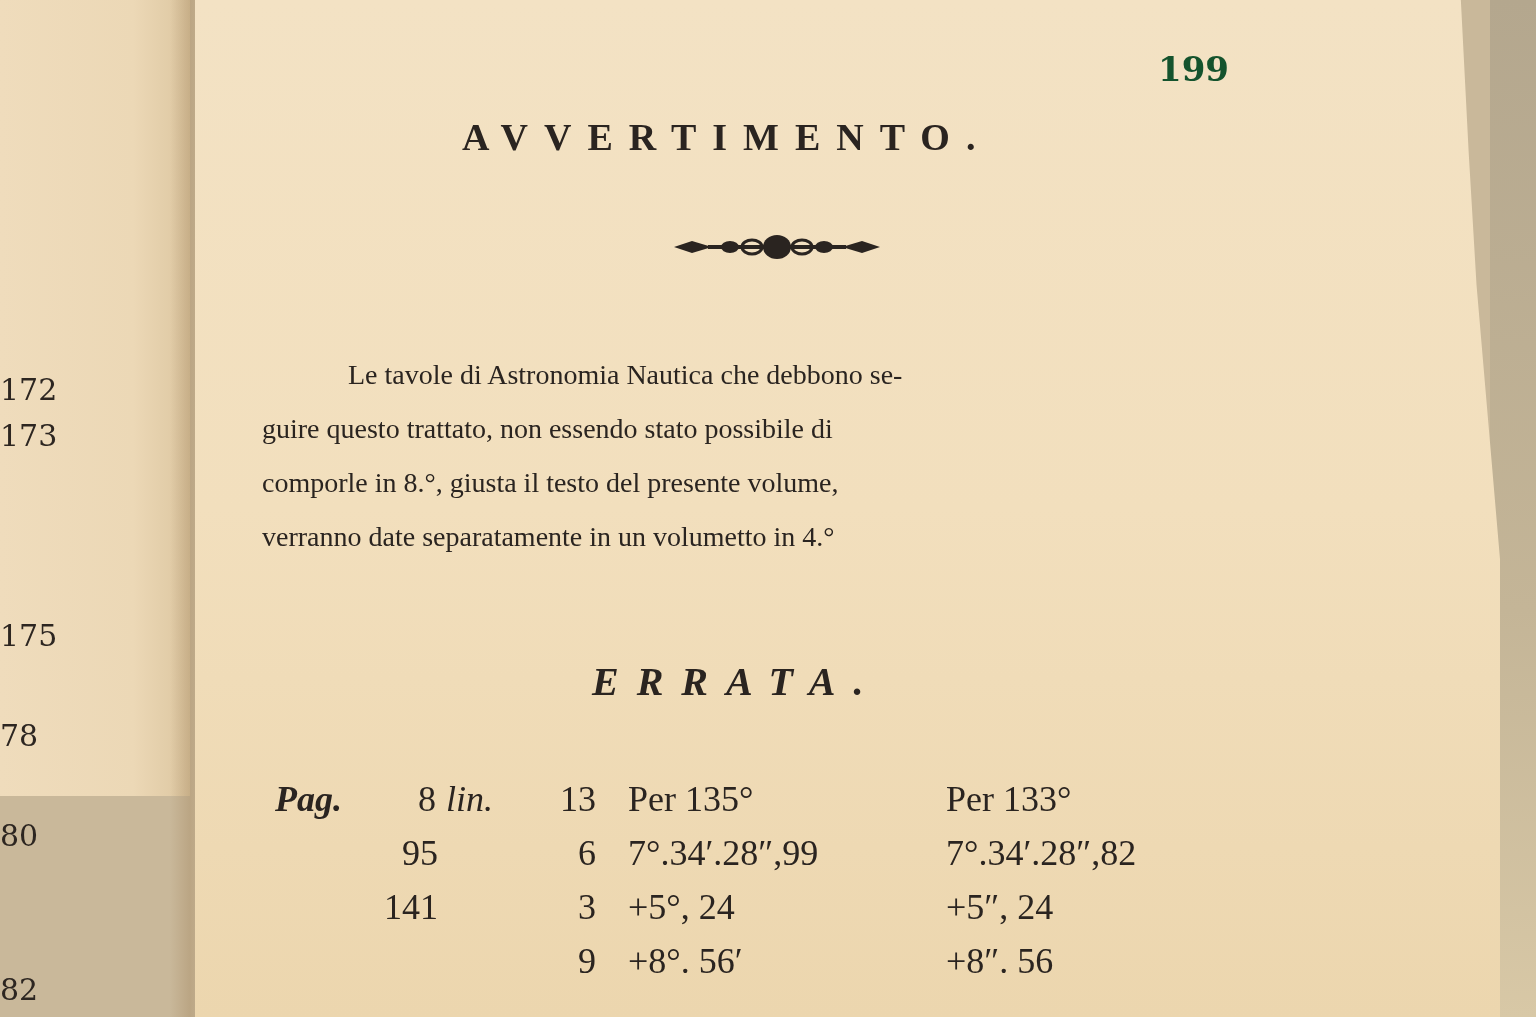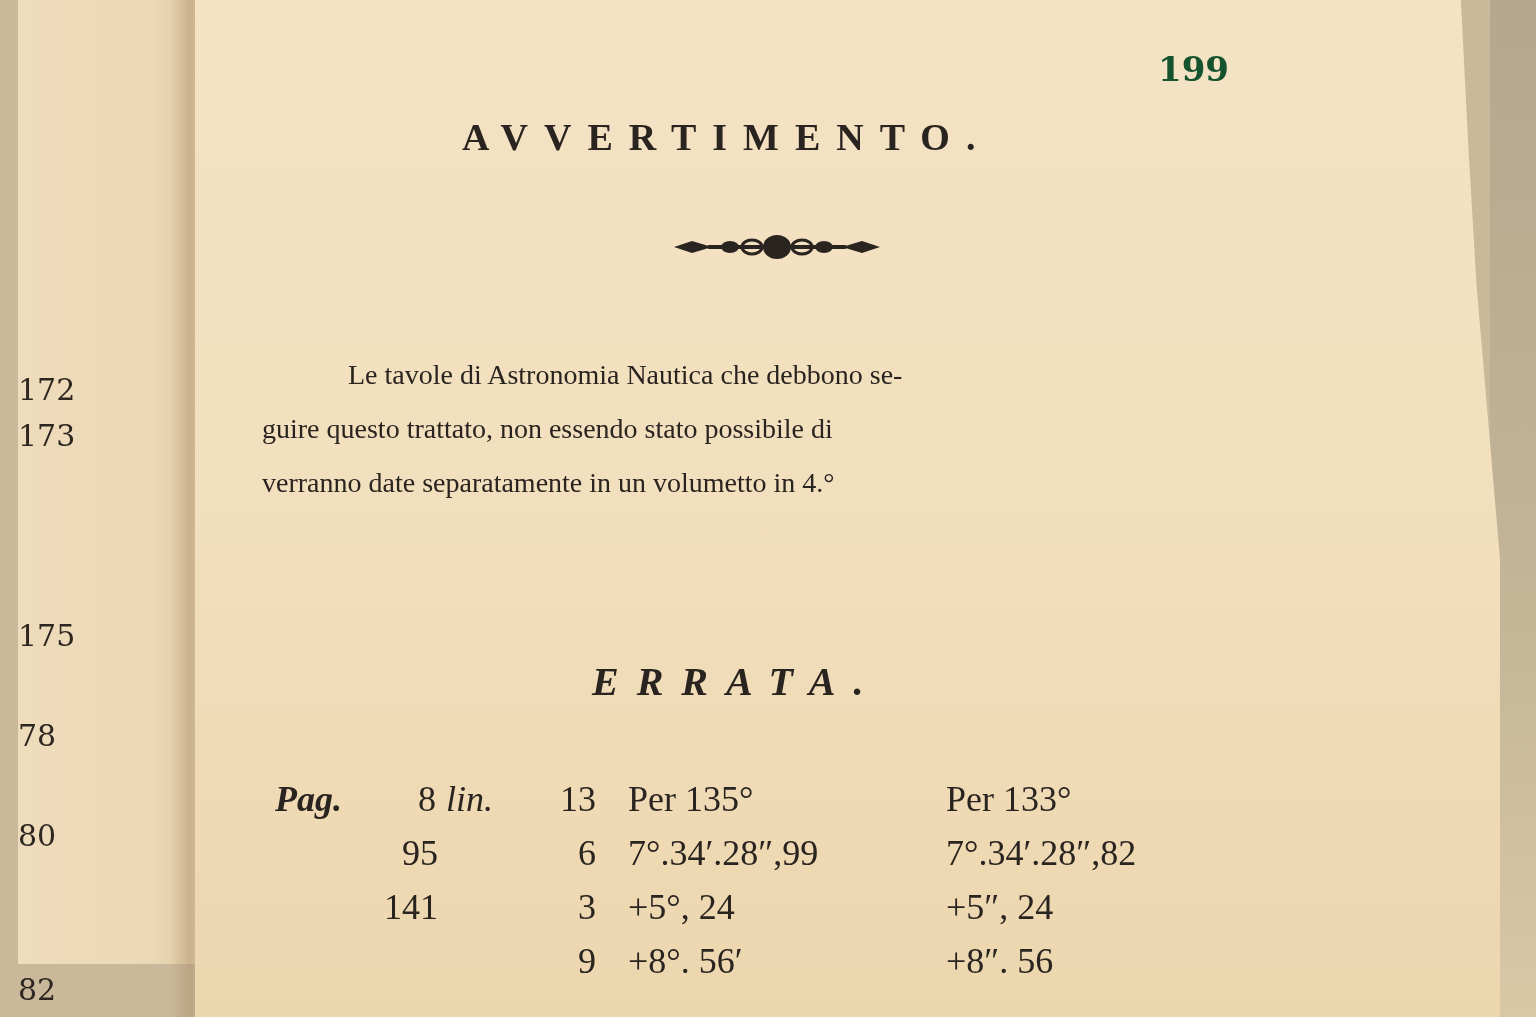--- a/index.html
+++ b/index.html
@@ -3,23 +3,22 @@
   <meta charset="utf-8">
   <style>
     html, body { margin: 0; padding: 0; }
     body {
       width: 1536px; height: 1017px; overflow: hidden; position: relative;
       background: #c9b89a;
       font-family: "DejaVu Serif", "Liberation Serif", serif;
       color: #2a2420;
     }
     .left-page {
-      position: absolute; left: 0; top: 0; width: 190px; height: 964px;
+      position: absolute; left: 0; top: 0; width: 190px; height: 796px;
       background: linear-gradient(90deg, #efdcbc 0%, #ecd8b6 70%, #dcc6a0 100%);
-      margin-left: 18px;
     }
     .gutter {
       position: absolute; left: 170px; top: 0; width: 40px; height: 1017px;
       background: linear-gradient(90deg, rgba(160,130,90,0) 0%, rgba(160,130,90,0.35) 50%, rgba(160,130,90,0) 100%);
     }
     .right-page {
       position: absolute; left: 195px; top: 0; width: 1305px; height: 1017px;
       background: linear-gradient(180deg, #f3e2c4 0%, #f2dfbd 50%, #ecd6ae 100%);
       clip-path: polygon(0 0, 97% 0, 97.6% 15%, 98.2% 28%, 99% 40%, 100% 55%, 100% 100%, 0 100%);
     }
@@ -96,20 +95,21 @@
   <ellipse cx="58" cy="13" rx="9" ry="6" fill="#2a2420"></ellipse>
   <ellipse cx="152" cy="13" rx="9" ry="6" fill="#2a2420"></ellipse>
   <path d="M2 13 L20 7 L40 13 L20 19 Z" fill="#2a2420"></path>
   <path d="M208 13 L190 7 L170 13 L190 19 Z" fill="#2a2420"></path>
   <rect x="36" y="11" width="138" height="4" fill="#2a2420"></rect>
 </svg>
 
 <div class="paragraph">
   <span class="line first">Le tavole di Astronomia Nautica che debbono se-</span>
   <span class="line">guire questo trattato, non essendo stato possibile di</span>
+  <span class="line">comporle in 8.°, giusta il testo del presente volume,</span>
   <span class="line">verranno date separatamente in un volumetto in 4.°</span>
 </div>
 
 <div class="errata-title">ERRATA.</div>
 
 <div class="errata-table">
   <div class="erow">
     <span class="cell c-pag">Pag.</span>
     <span class="cell c-page" style="width:178px">8</span>
     <span class="cell c-lin">lin.</span>

